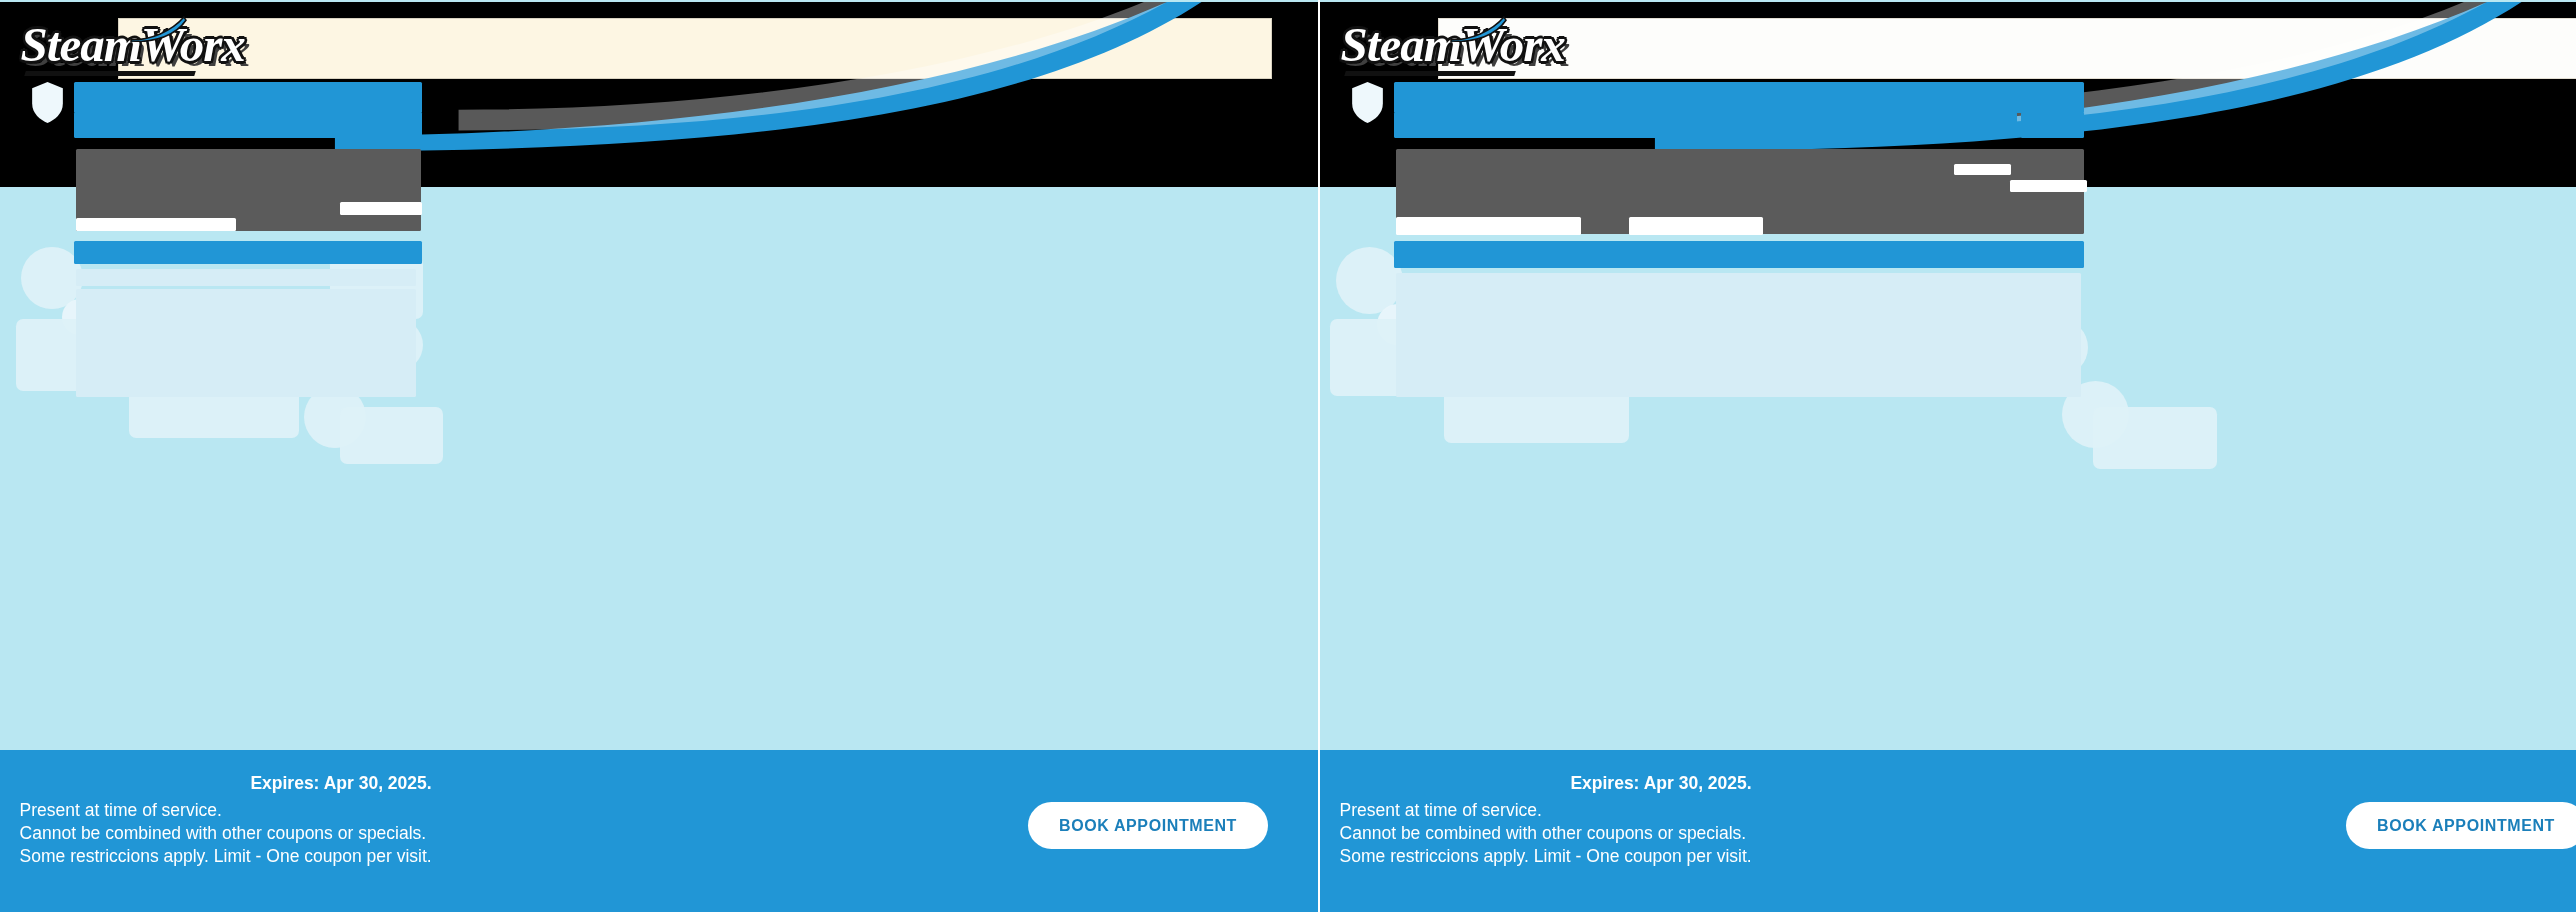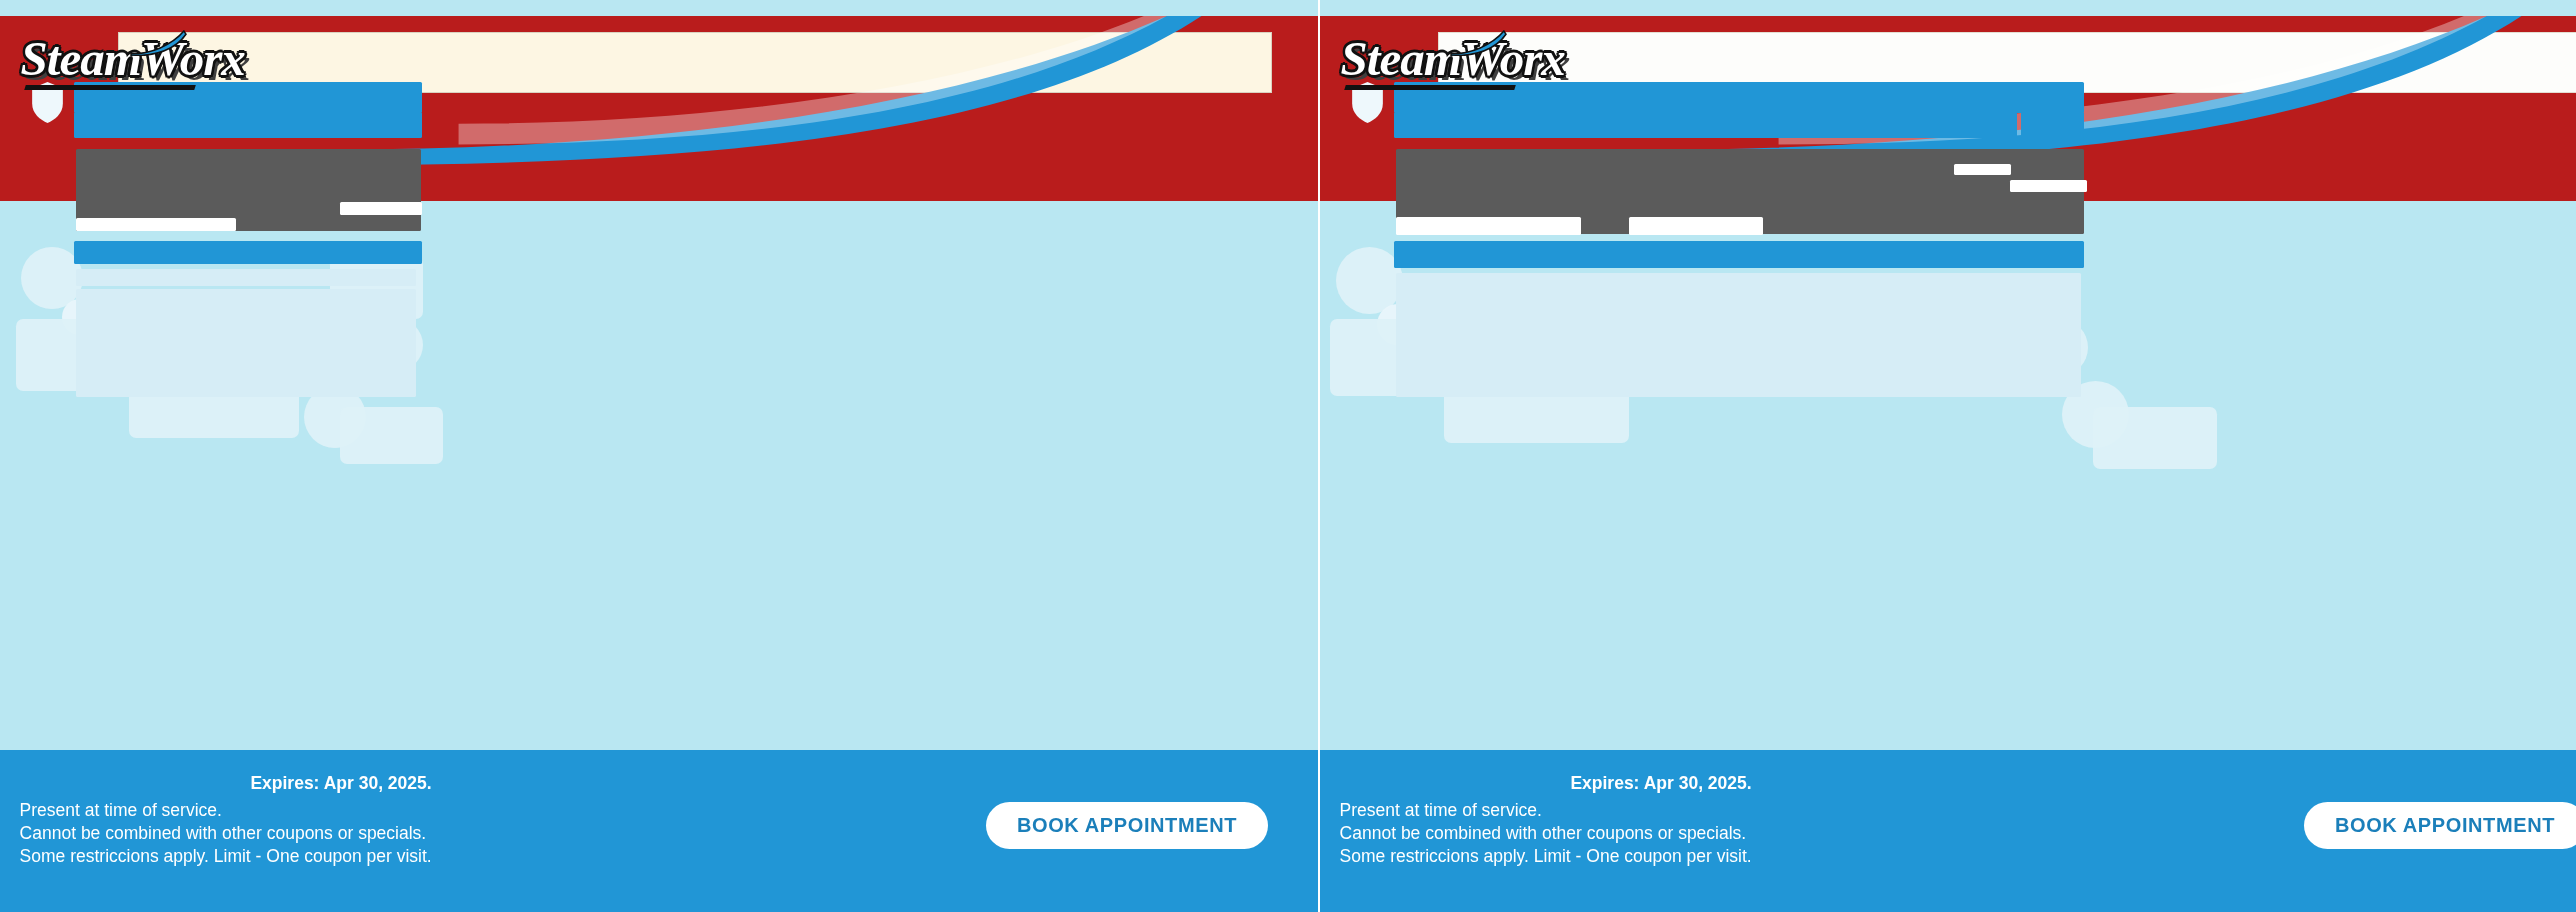--- a/index.html
+++ b/index.html
@@ -28,24 +28,24 @@
     height: 912px;
     background: #b9e7f2;
     overflow: hidden;
     flex: 0 0 auto;
   }
   .coupon + .coupon { border-left: 2.1px solid #ffffff; }
 
   
   .header {
     position: absolute;
-    left: 0; top: 16px;
+    left: 0; top: 2px;
     width: 100%;
     height: 185px;
-    background: #b91c1c;
+    background: #000000;
     overflow: hidden;
   }
   .header-bar {
     position: absolute;
     left: 118px; top: 15.5px;
     width: 1154px; height: 61px;
     background: #fdf6e3;
     border: 1px solid #d9d2c0;
   }
   .header-bar.plain {
@@ -160,21 +160,21 @@
 
   .book-btn {
     position: absolute;
     right: 50px; top: 52px;
     background: #ffffff;
     color: #1b7fba;
     border: none;
     border-radius: 46px;
     padding: 0 31px;
     height: 47px;
-    font-size: 20px;
+    font-size: 16px;
     font-weight: bold;
     letter-spacing: 0.6px;
     font-family: "Liberation Sans", sans-serif;
     cursor: pointer;
     white-space: nowrap;
   }
 </style>
 </head>
 <body>
 

